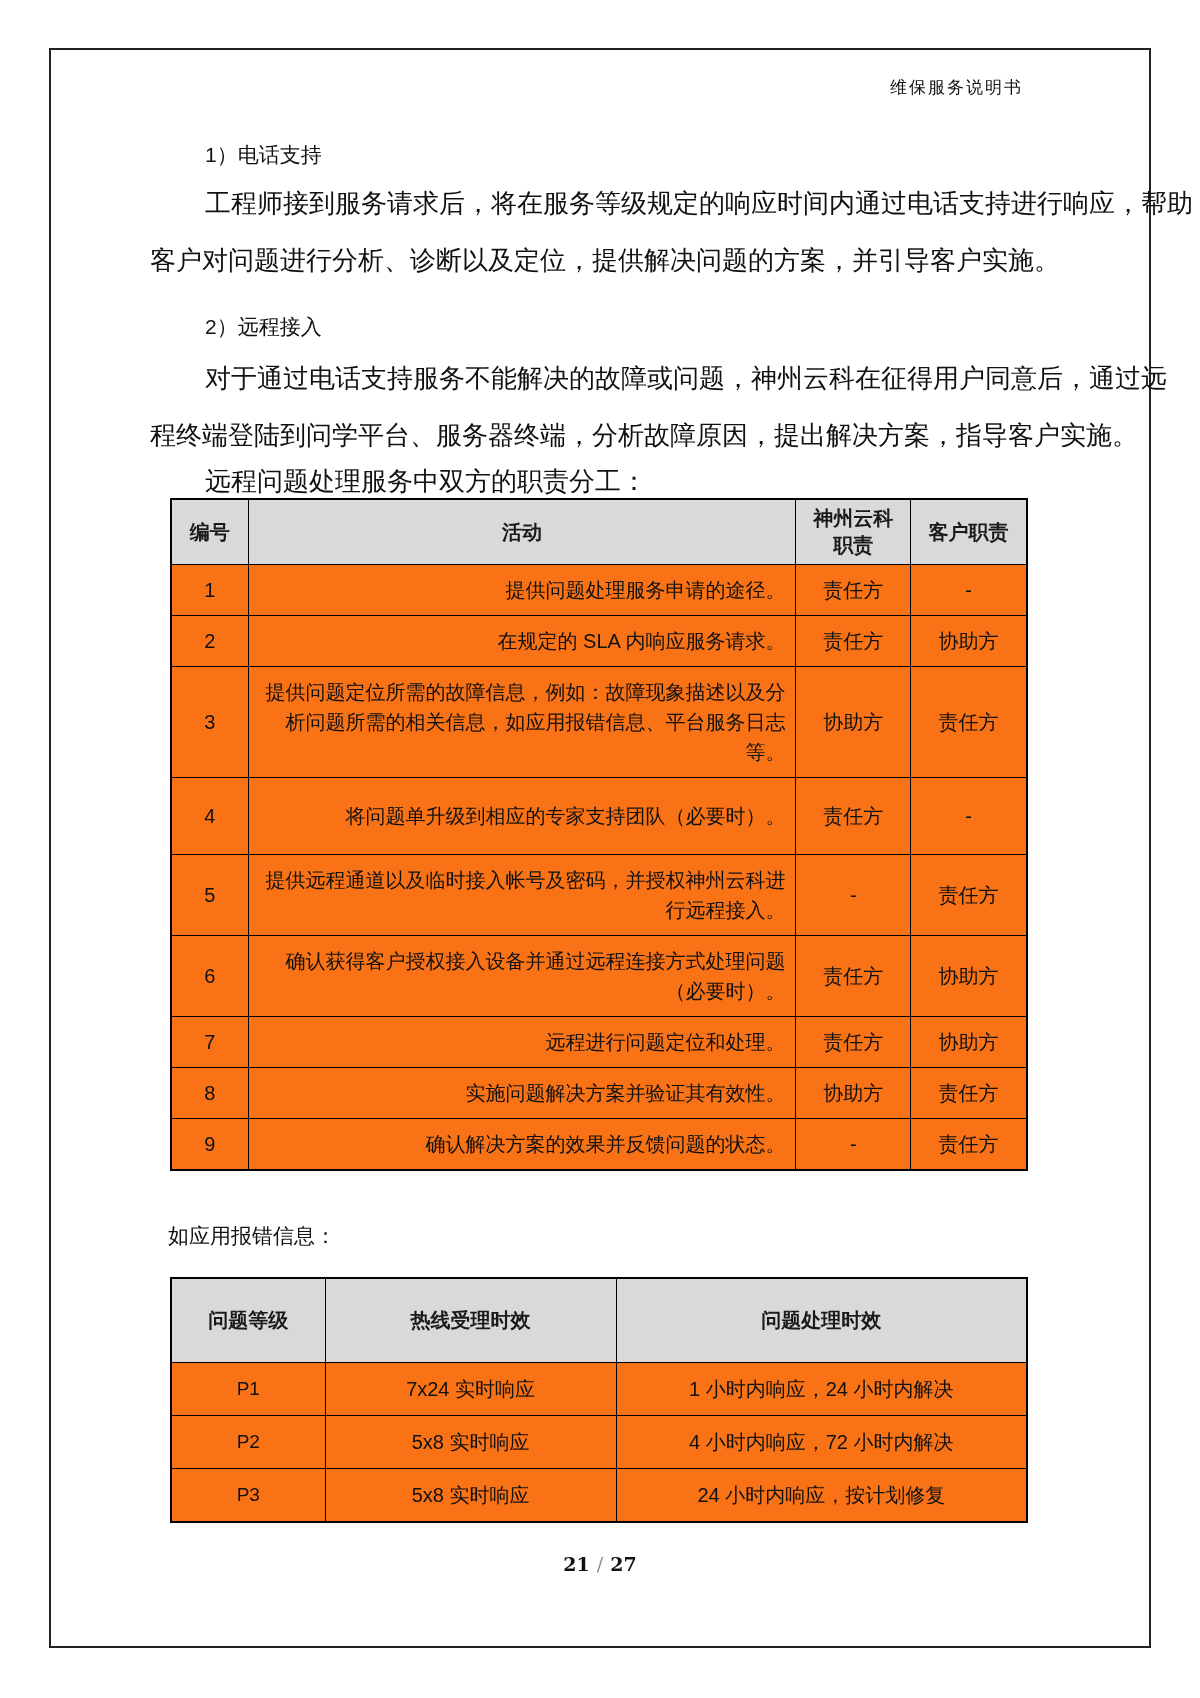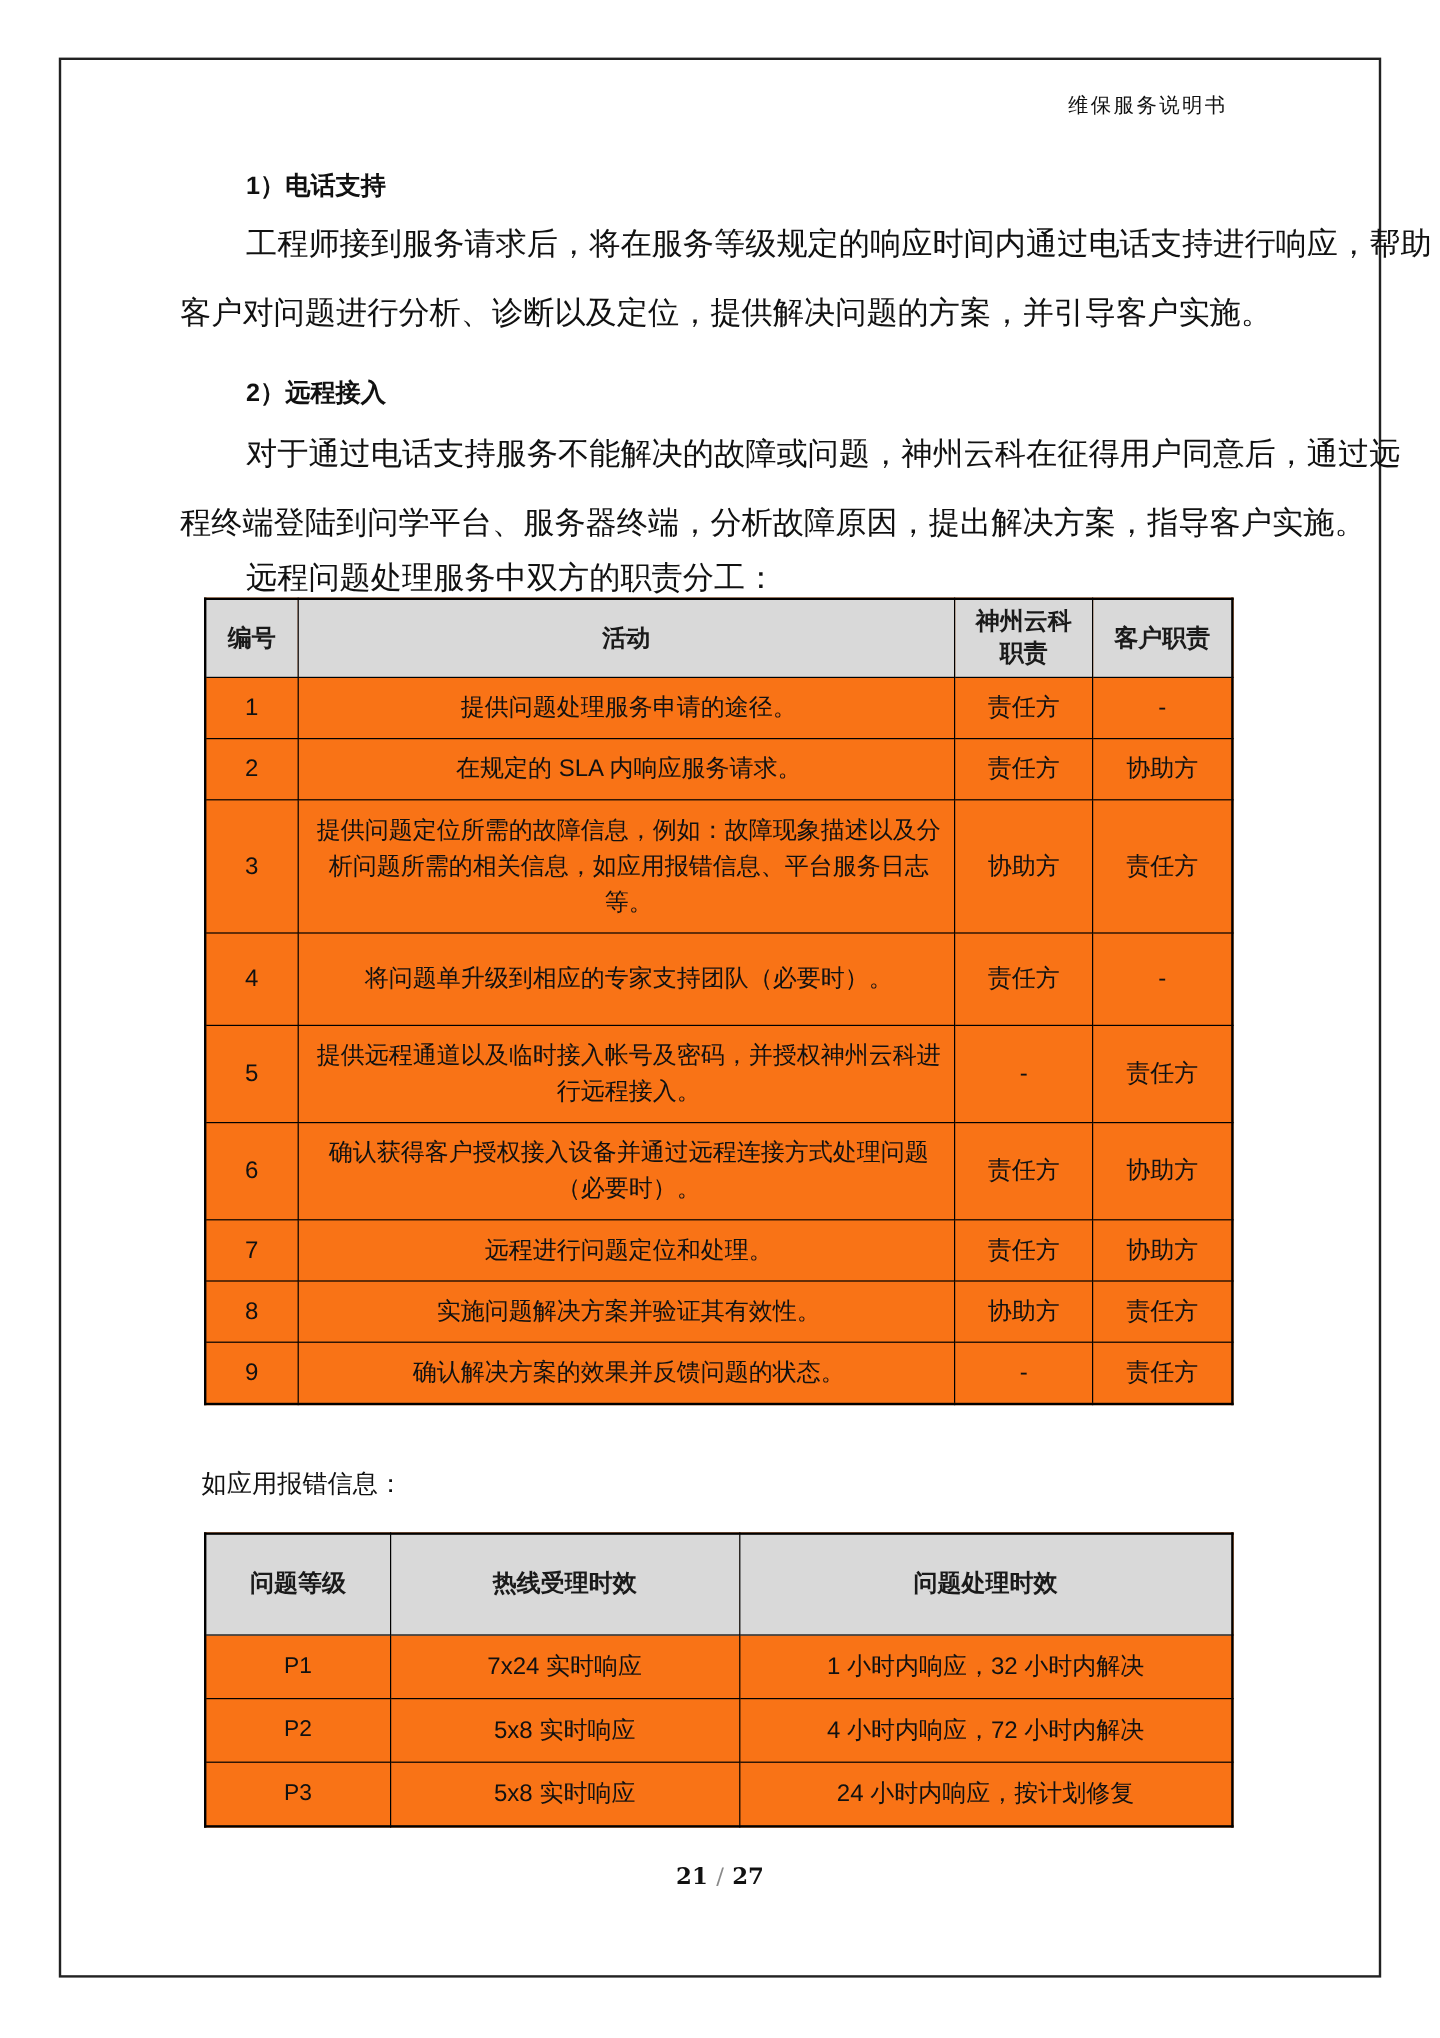--- a/index.html
+++ b/index.html
@@ -26,21 +26,21 @@
     text-align: right;
     font-family: Liberation Mono, monospace;
     font-size: 17px;
     letter-spacing: 2px;
     color: #111;
   }
   .sec-heading {
     position: absolute;
     left: 205px;
     font-size: 21px;
-    font-weight: bold;
+    font-weight: normal;
     color: #111;
   }
   .para {
     position: absolute;
     left: 150px;
     width: 882px;
     font-size: 26px;
     line-height: 57px;
     color: #111;
   }
@@ -77,21 +77,21 @@
     line-height: 30px;
     vertical-align: middle;
     text-align: center;
     padding: 10px 10px;
     color: #111;
   }
   #resp-table col.c-no    { width: 9%; }
   #resp-table col.c-act   { width: 64%; }
   #resp-table col.c-vend  { width: 13.4%; }
   #resp-table col.c-cust  { width: 13.6%; }
-  #resp-table td.activity { text-align: center; padding-left: 14px; }
+  #resp-table td.activity { text-align: right; padding-left: 14px; }
   #resp-table tbody tr:nth-child(4) td { padding-top: 23px; padding-bottom: 23px; }
   #sla-table col.c-level  { width: 18%; }
   #sla-table col.c-hot    { width: 34%; }
   #sla-table col.c-hand   { width: 48%; }
   #sla-table th { padding: 28px 22px; }
   #sla-table td { padding: 11px 6px; }
   #sla-table td.level { font-size: 19px; }
   .sla-heading {
     position: absolute;
     left: 168px;
@@ -227,21 +227,21 @@
     <tr>
       <th>问题等级</th>
       <th>热线受理时效</th>
       <th>问题处理时效</th>
     </tr>
   </thead>
   <tbody>
   <tr>
     <td class="level">P1</td>
     <td>7x24 实时响应</td>
-    <td>1 小时内响应，32 小时内解决</td>
+    <td>1 小时内响应，24 小时内解决</td>
   </tr>
 
   <tr>
     <td class="level">P2</td>
     <td>5x8 实时响应</td>
     <td>4 小时内响应，72 小时内解决</td>
   </tr>
 
   <tr>
     <td class="level">P3</td>

